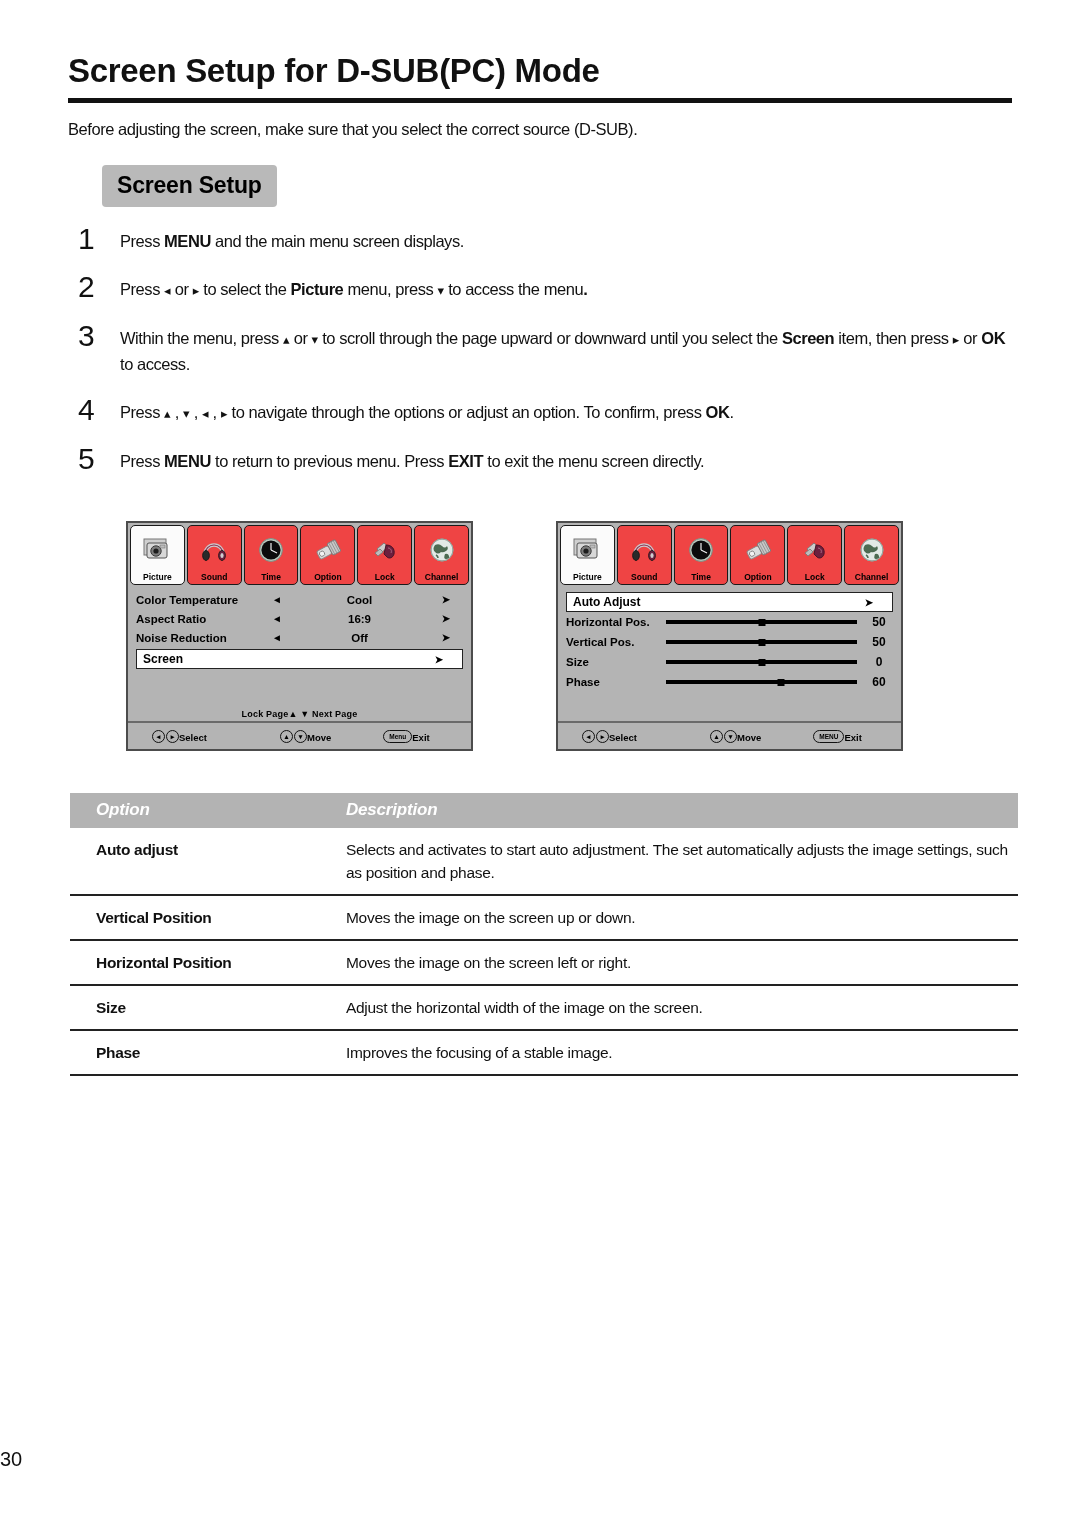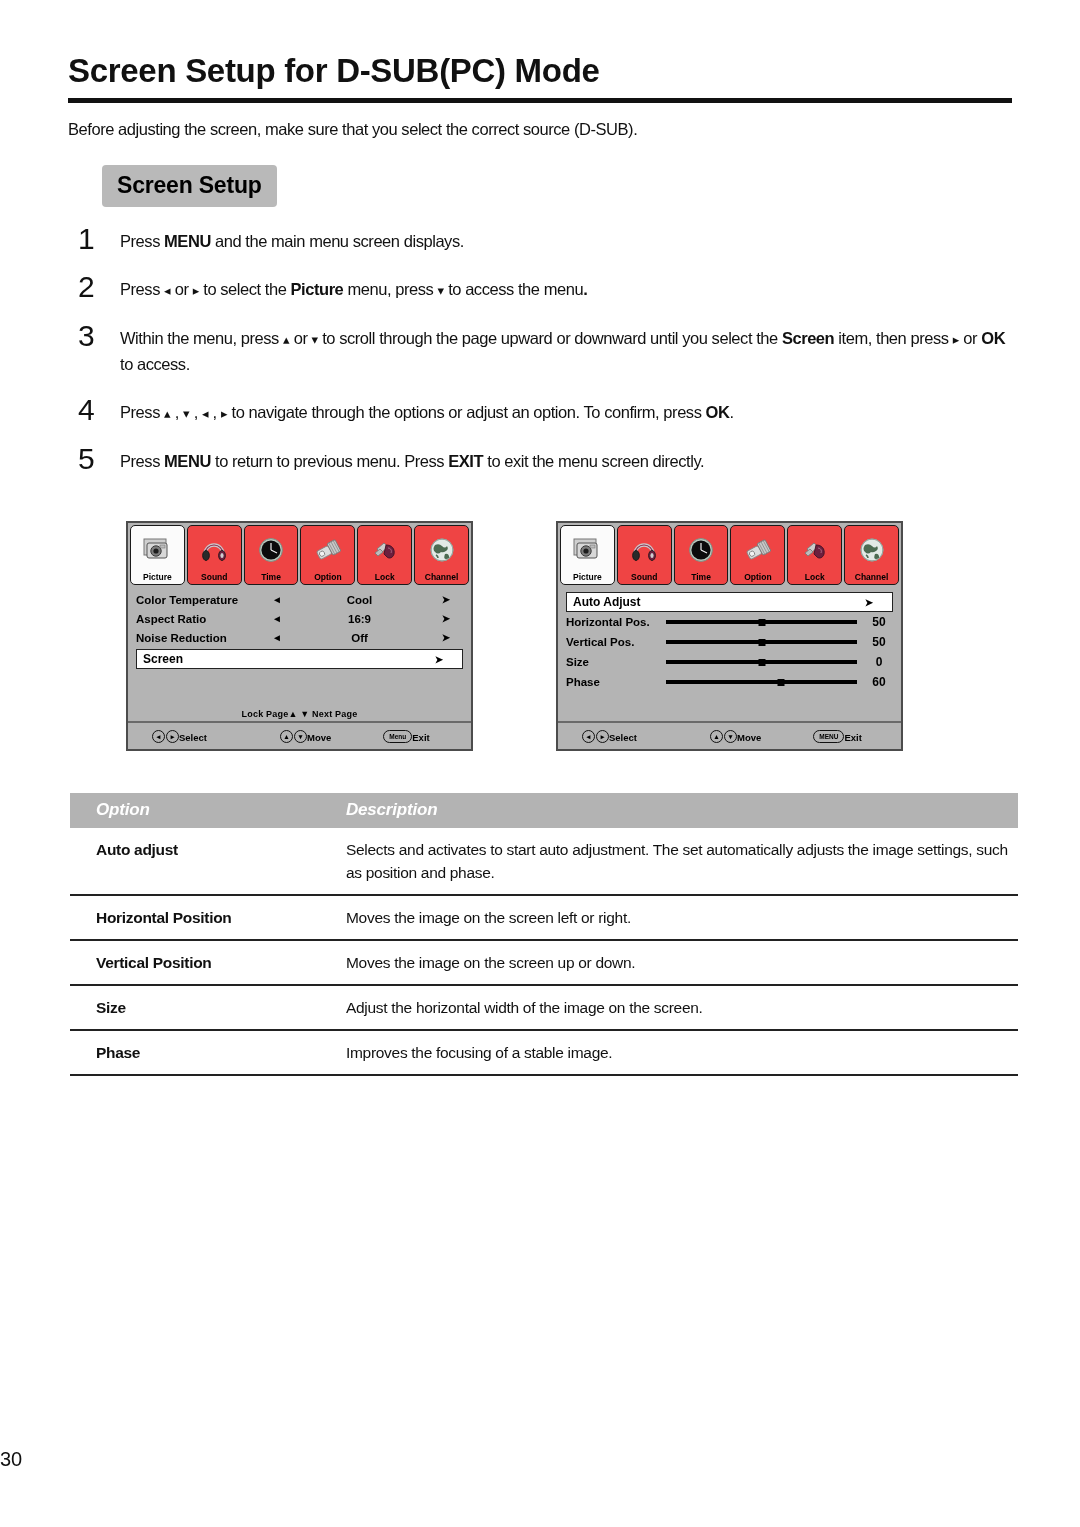--- a/index.html
+++ b/index.html
@@ -624,26 +624,26 @@
         <th class="c1">Option</th>
         <th class="c2">Description</th>
       </tr>
     </thead>
     <tbody id="table-body">
         <tr>
           <td class="c1">Auto adjust</td>
           <td class="c2">Selects and activates to start auto adjustment. The set automatically adjusts the image settings, such as position and phase.</td>
         </tr>
         <tr>
+          <td class="c1">Vertical Position</td>
+          <td class="c2">Moves the image on the screen up or down.</td>
+        </tr>
+        <tr>
           <td class="c1">Horizontal Position</td>
           <td class="c2">Moves the image on the screen left or right.</td>
-        </tr>
-        <tr>
-          <td class="c1">Vertical Position</td>
-          <td class="c2">Moves the image on the screen up or down.</td>
         </tr>
         <tr>
           <td class="c1">Size</td>
           <td class="c2">Adjust the horizontal width of the image on the screen.</td>
         </tr>
         <tr>
           <td class="c1">Phase</td>
           <td class="c2">Improves the focusing of a stable image.</td>
         </tr>
       </tbody>

